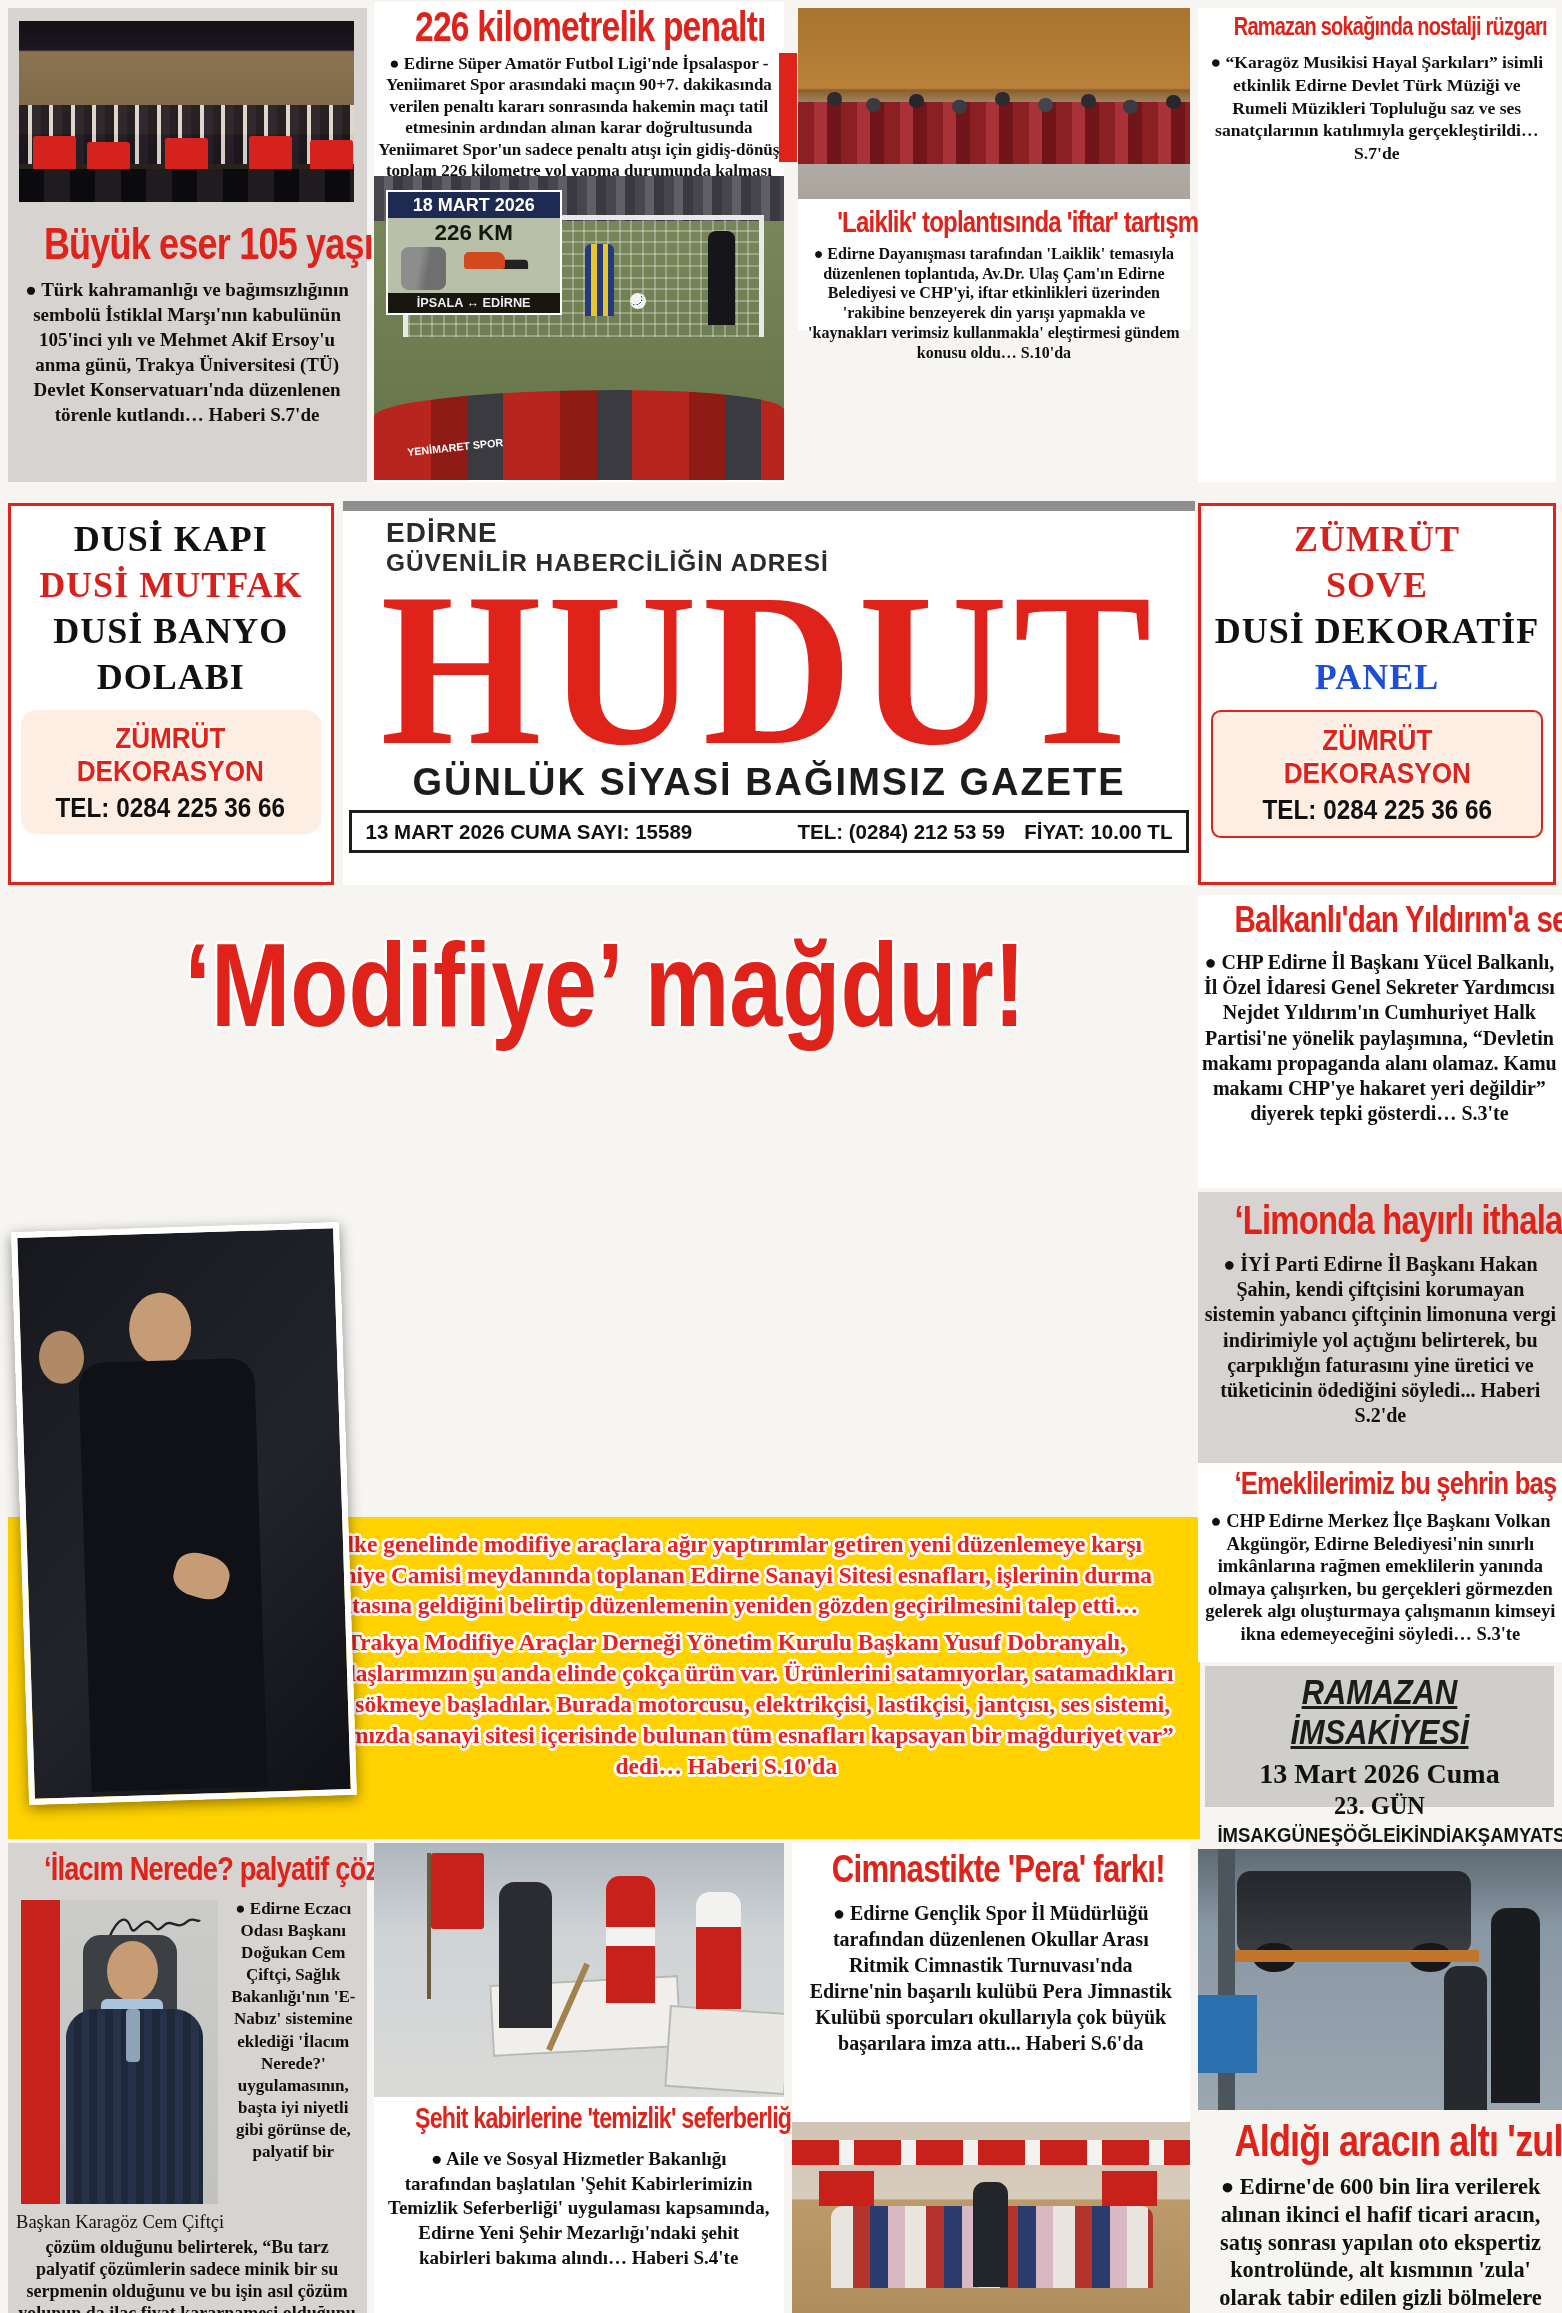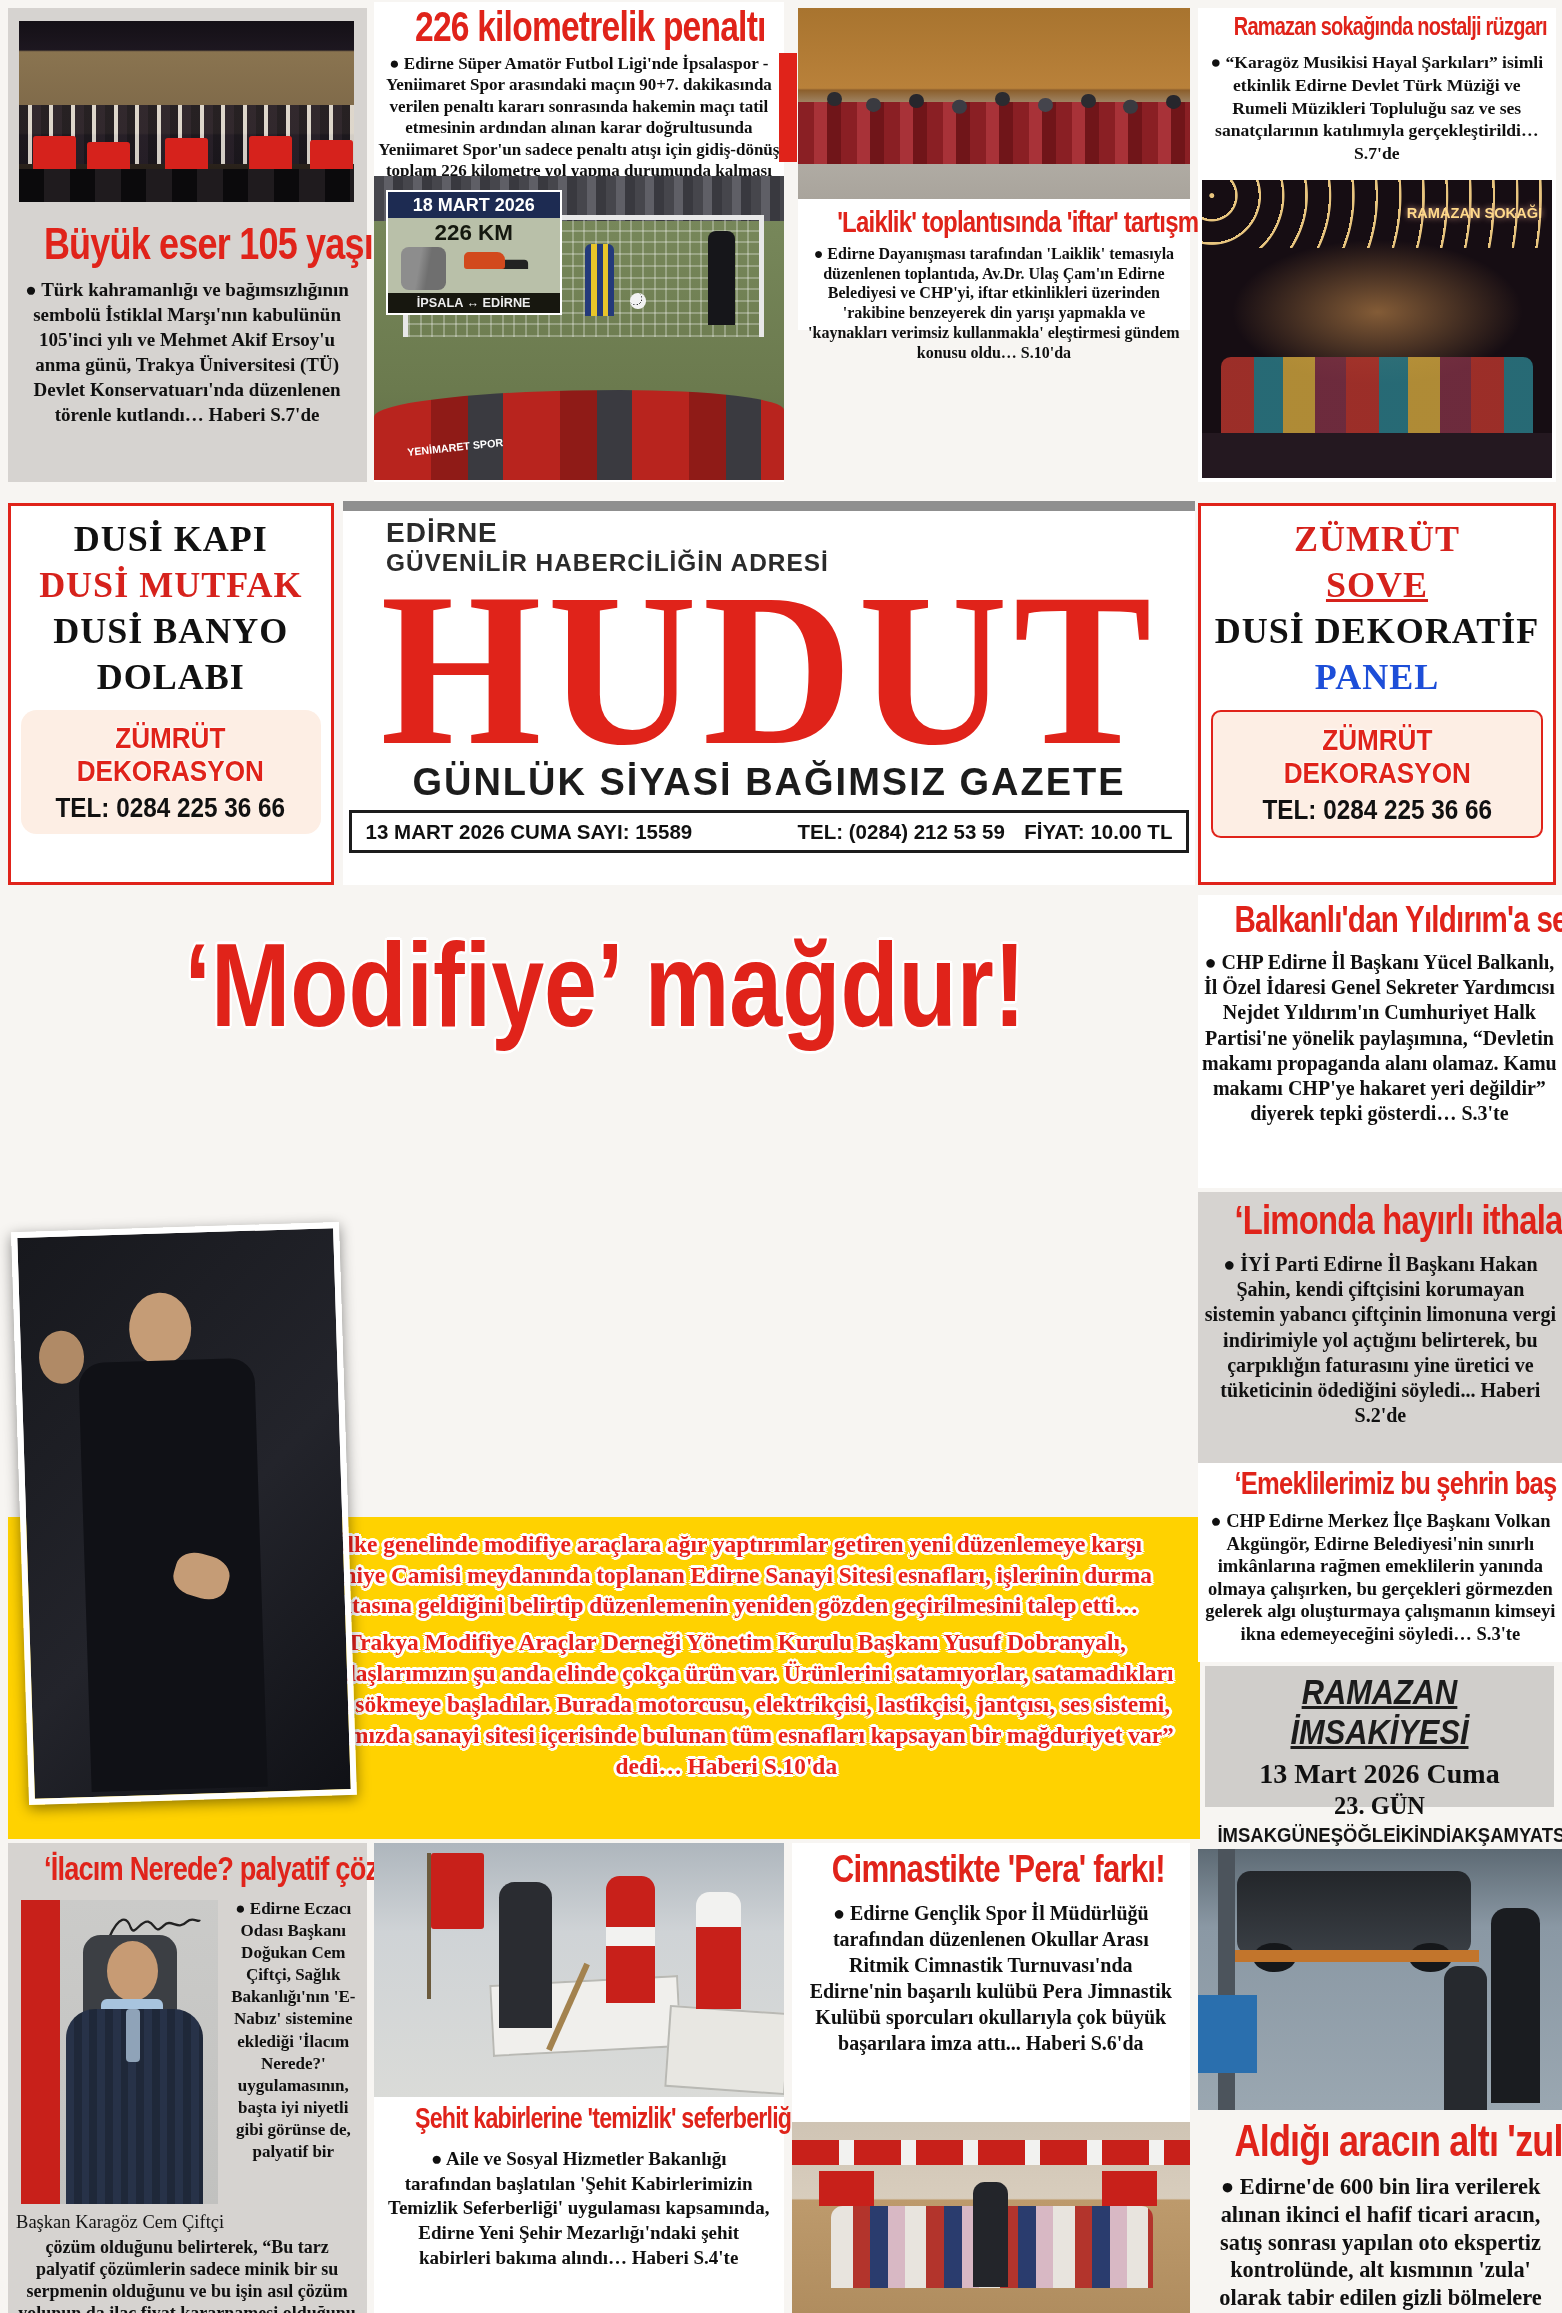--- a/index.html
+++ b/index.html
@@ -74,27 +74,20 @@
       <div class="abs" style="left:0;top:94px;width:100%;height:62px;background:repeating-linear-gradient(90deg,#8a1f24 0 15.6px,#a83238 15.6px 29px,#701519 29px 43px);"></div>
       <div class="headdots" style="left:29px;top:84px;background:#2b2b30;box-shadow:39px 5.9px #3a3a40,82px 2px #26262c,125px 7.8px #3c3c44,168px 0px #2b2b30,211px 5.9px #44444c,254px 2px #2b2b30,296px 7.8px #3a3a40,339px 2.9px #26262c;"></div>
     </div>
     <div class="abs cond" style="left:0;top:199px;width:392px;font-size:30px;">'Laiklik' toplantısında 'iftar' tartışması!</div>
     <div class="abs ser" style="left:5.9px;top:236px;width:380px;font-size:16px;line-height:1.24;">● Edirne Dayanışması tarafından 'Laiklik' temasıyla düzenlenen toplantıda, Av.Dr. Ulaş Çam'ın Edirne Belediyesi ve CHP'yi, iftar etkinlikleri üzerinden 'rakibine benzeyerek din yarışı yapmakla ve 'kaynakları verimsiz kullanmakla' eleştirmesi gündem konusu oldu… S.10'da</div>
   </div>
 
   <div class="abs" style="left:1198px;top:7.8px;width:358px;height:474px;background:#fff;">
     <div class="abs cond" style="left:0;top:5.9px;width:358px;font-size:25px;">Ramazan sokağında nostalji rüzgarı</div>
     <div class="abs ser" style="left:7.8px;top:43px;width:342px;font-size:17.6px;line-height:1.3;">● “Karagöz Musikisi Hayal Şarkıları” isimli etkinlik Edirne Devlet Türk Müziği ve Rumeli Müzikleri Topluluğu saz ve ses sanatçılarının katılımıyla gerçekleştirildi… S.7'de</div>
-    <div class="photo" style="left:3.9px;top:172px;width:350px;height:298px;background:#160d13;">
-      <div class="abs" style="left:0;top:0;width:100%;height:68px;background:repeating-radial-gradient(circle at 9.8px 15.6px,#ffd98a 0 2px,transparent 2.9px 23.4px);opacity:.9;"></div>
-      <div class="abs" style="right:9.8px;top:25px;color:#ffd98a;font-family:'Liberation Sans',sans-serif;font-weight:700;font-size:14.6px;text-shadow:0 0 5.9px #c98;">RAMAZAN SOKAĞI</div>
-      <div class="abs" style="left:29px;top:59px;width:293px;height:146px;background:radial-gradient(ellipse at center,rgba(240,170,90,.5),transparent 70%);"></div>
-      <div class="abs" style="left:19.5px;bottom:45px;width:312px;height:76px;background:repeating-linear-gradient(90deg,#b3342c 0 33px,#2a7a86 33px 62px,#caa13c 62px 94px,#7c3044 94px 125px);border-radius:9.8px 9.8px 0 0;opacity:.85;"></div>
-      <div class="abs" style="left:0;bottom:0;width:100%;height:45px;background:#241820;"></div>
-    </div>
   </div>
 
   <div class="adbox" style="left:7.8px;top:503px;width:326px;height:382px;padding-top:9.8px;">
     <div class="adline" style="color:#111;">DUSİ KAPI</div>
     <div class="adline" style="color:#d6221c;">DUSİ MUTFAK</div>
     <div class="adline" style="color:#111;">DUSİ BANYO</div>
     <div class="adline" style="color:#111;">DOLABI</div>
     <div class="pinkbox">
       <div class="brand">ZÜMRÜT DEKORASYON</div>
       <div class="adtel">TEL: 0284 225 36 66</div>
@@ -115,21 +108,21 @@
       <span>13 MART 2026 CUMA  SAYI: 15589</span>
       <span>
         <span>TEL: (0284) 212 53 59</span>
         <span style="margin-left:13.7px;">FİYAT: 10.00 TL</span>
       </span>
     </div>
   </div>
 
   <div class="adbox" style="left:1198px;top:503px;width:358px;height:382px;padding-top:9.8px;">
     <div class="adline" style="color:#d6221c;">ZÜMRÜT</div>
-    <div class="adline" style="color:#d6221c;text-decoration:underline;">SOVE</div>
+    <div class="adline" style="color:#d6221c;">SOVE</div>
     <div class="adline" style="color:#111;">DUSİ DEKORATİF</div>
     <div class="adline" style="color:#1d4ed8;">PANEL</div>
     <div class="pinkbox" style="border:2.9px solid #e0231a;border-radius:9.8px;">
       <div class="brand">ZÜMRÜT DEKORASYON</div>
       <div class="adtel">TEL: 0284 225 36 66</div>
     </div>
   </div>
 
 
   <div class="abs cond halo" style="left:11.7px;top:925px;width:1186px;font-size:119px;z-index:5;letter-spacing:0;">‘Modifiye’ mağdur!</div>

